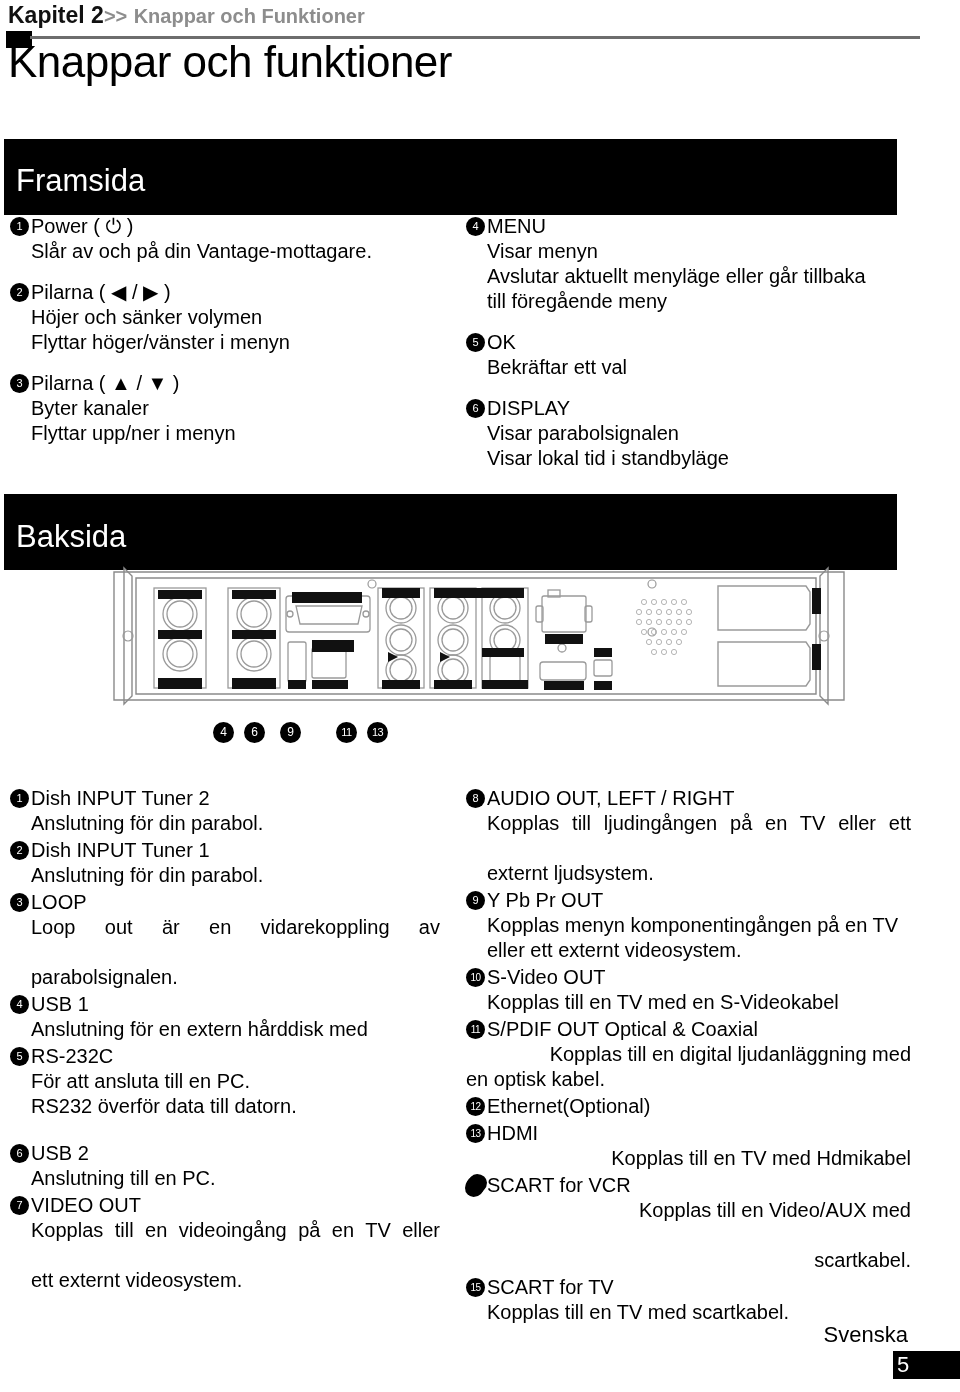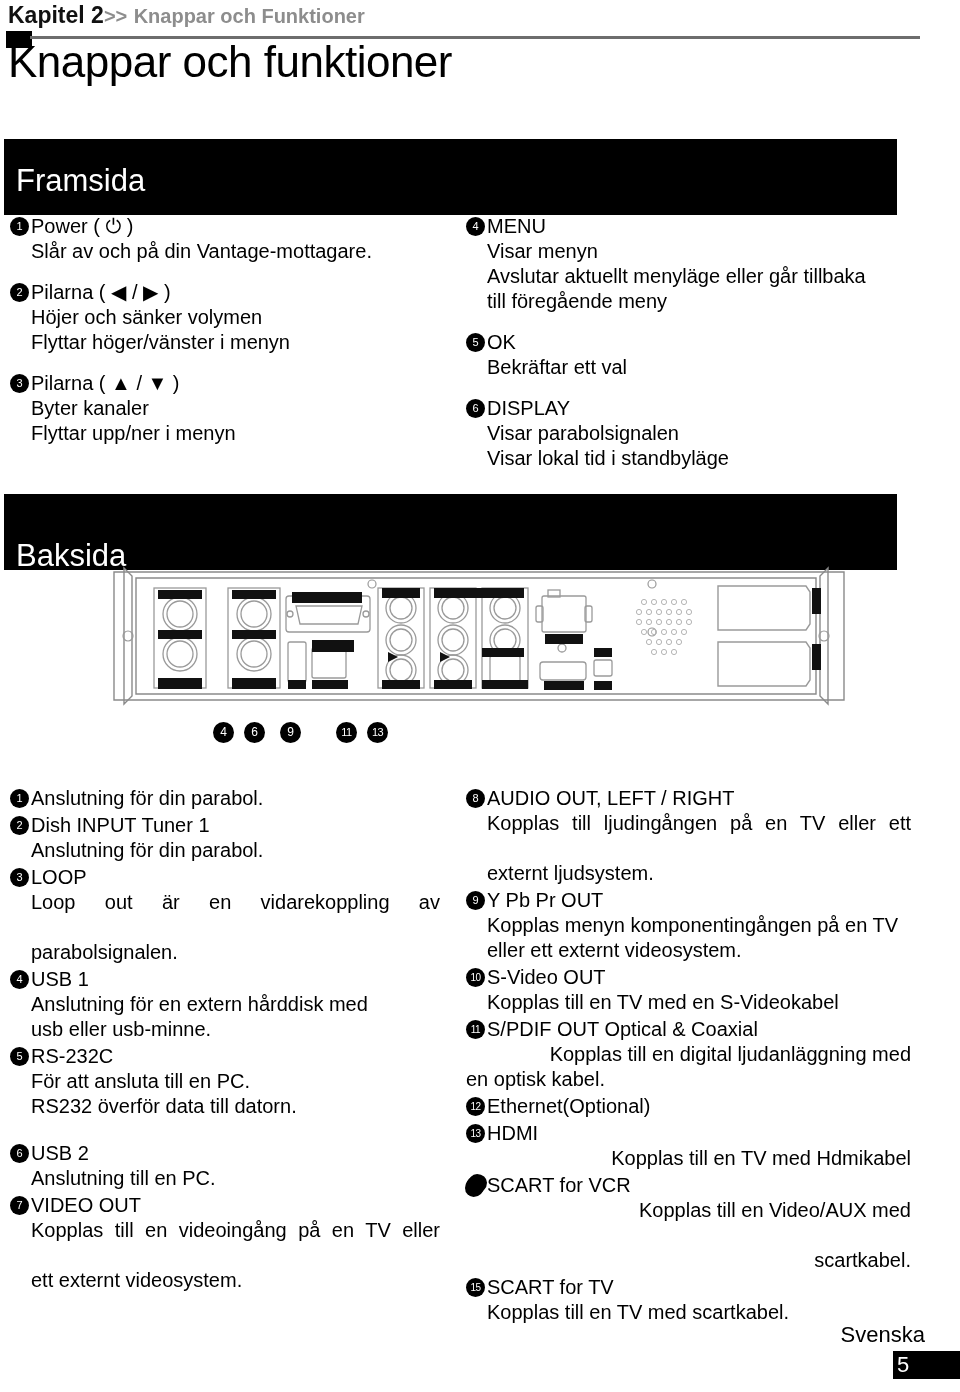--- a/index.html
+++ b/index.html
@@ -75,21 +75,21 @@
     font-size: 31px;
     line-height: 36px;
     color: #ffffff;
     white-space: nowrap;
   }
 
   #banner-front { left: 4px;  top: 139px; width: 893px; height: 76px; }
   #label-front  { left: 16px; top: 155px; margin-top: 8px; }
 
   #banner-rear  { left: 4px;  top: 494px; width: 893px; height: 76px; }
-  #label-rear   { left: 16px; top: 538px; }
+  #label-rear   { left: 16px; top: 519px; }
 
   
   .col { position: absolute; }
 
   .entry { position: relative; }
   .entry .marker {
     position: absolute;
     left: 0;
     top: 3px;
     width: 19px;
@@ -158,21 +158,21 @@
   
   #rear-left  { left: 10px;  top: 786px; width: 430px; }
   #rear-right { left: 466px; top: 786px; width: 445px; }
   #rear-left .entry  { margin-bottom: 2px; }
   #rear-right .entry { margin-bottom: 2px; }
   .spacer-gap { height: 20px; }
 
   
   #footer-lang {
     position: absolute;
-    right: 35px;
+    right: 52px;
     top: 1322px;
     font-size: 22px;
     line-height: 26px;
     white-space: nowrap;
   }
   #footer-page {
     position: absolute;
     left: 893px;
     top: 1351px;
     width: 67px;
@@ -400,38 +400,38 @@
     <div class="cnum" style="left: 213px;">4</div>
     <div class="cnum" style="left: 244px;">6</div>
     <div class="cnum" style="left: 280px;">9</div>
     <div class="cnum two" style="left: 336px;">11</div>
     <div class="cnum two" style="left: 367px;">13</div>
   </div>
 
 <div class="col" id="rear-left">
     <div class="entry">
       <div class="marker">1</div>
+      <div class="head">Dish INPUT Tuner 2</div>
       <div class="desc">Anslutning för din parabol.</div>
     </div>
     <div class="entry">
       <div class="marker">2</div>
       <div class="head">Dish INPUT Tuner 1</div>
       <div class="desc">Anslutning för din parabol.</div>
     </div>
     <div class="entry">
       <div class="marker">3</div>
       <div class="head">LOOP</div>
       <div class="desc just">Loop out är en vidarekoppling av</div>
       <div class="desc">parabolsignalen.</div>
     </div>
     <div class="entry">
       <div class="marker">4</div>
       <div class="head">USB 1</div>
       <div class="desc">Anslutning för en extern hårddisk med</div>
-      <div class="desc">usb eller usb-minne.</div>
     </div>
     <div class="entry">
       <div class="marker">5</div>
       <div class="head">RS-232C</div>
       <div class="desc">För att ansluta till en PC.</div>
       <div class="desc">RS232 överför data till datorn.</div>
     </div>
     <div class="spacer-gap"></div>
     <div class="entry">
       <div class="marker">6</div>

